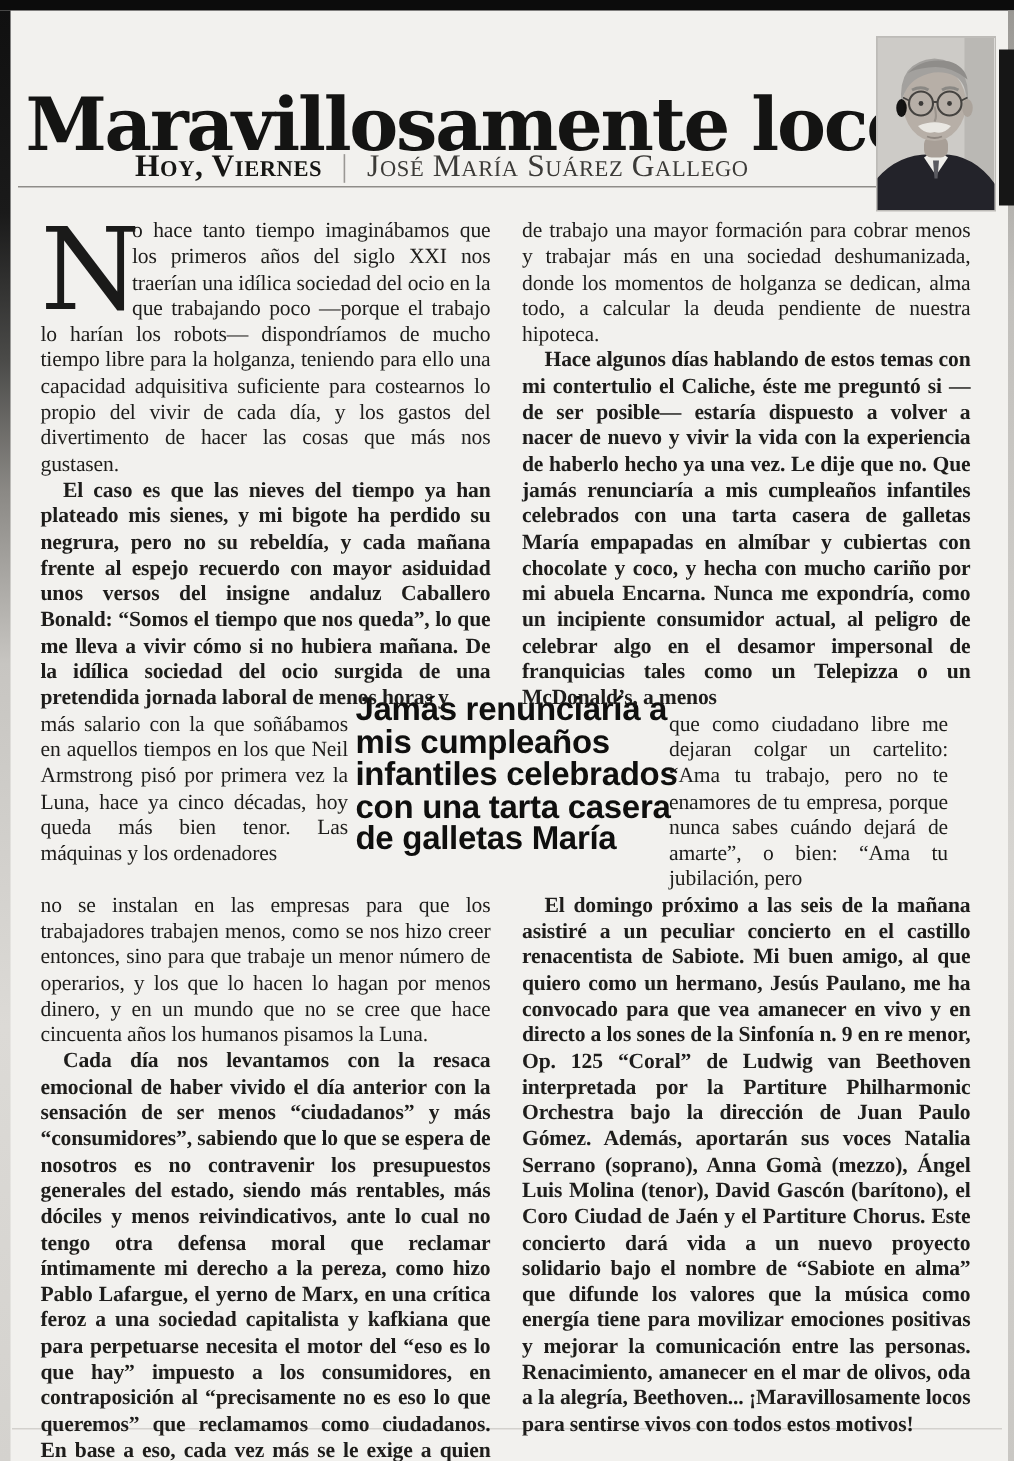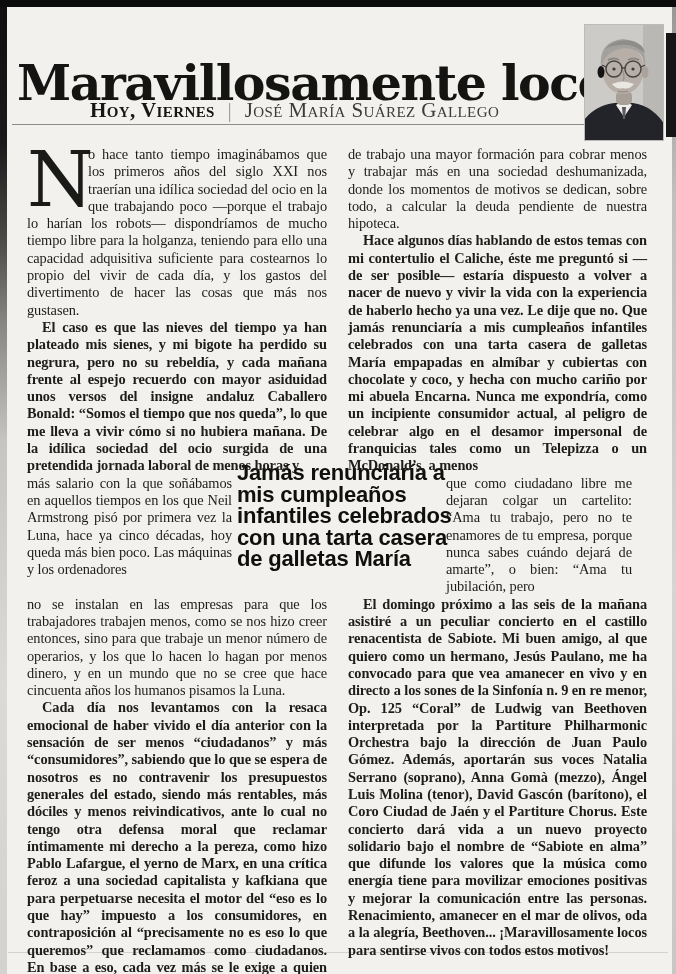--- a/index.html
+++ b/index.html
@@ -105,27 +105,27 @@
     <path d="M33,66 Q38,68 43,66" stroke="#8f8780" stroke-width="1.2" fill="none"></path>
   </svg>
 
   <div class="pullquote">Jamás renunciaría a mis cumpleaños infantiles celebrados con una tarta casera de galletas María</div>
 
   <div class="col col1">
     <div class="seg-top1">
       <p class="para"><span class="dropcap">N</span><span>o hace tanto tiempo imaginábamos que los primeros años del siglo XXI nos traerían una idílica sociedad del ocio en la que trabajando poco —porque el trabajo lo harían los robots— dispondríamos de mucho tiempo libre para la holganza, teniendo para ello una capacidad adquisitiva suficiente para costearnos lo propio del vivir de cada día, y los gastos del divertimento de hacer las cosas que más nos gustasen.</span></p>
       <p class="para indent">El caso es que las nieves del tiempo ya han plateado mis sienes, y mi bigote ha perdido su negrura, pero no su rebeldía, y cada mañana frente al espejo recuerdo con mayor asiduidad unos versos del insigne andaluz Caballero Bonald: “Somos el tiempo que nos queda”, lo que me lleva a vivir cómo si no hubiera mañana. De la idílica sociedad del ocio surgida de una pretendida jornada laboral de menos horas y</p>
     </div>
-    <p class="para narrow1">más salario con la que soñábamos en aquellos tiempos en los que Neil Armstrong pisó por primera vez la Luna, hace ya cinco décadas, hoy queda más bien poco. Las máquinas y los ordenadores</p>
+    <p class="para narrow1">más salario con la que soñábamos en aquellos tiempos en los que Neil Armstrong pisó por primera vez la Luna, hace ya cinco décadas, hoy queda más bien tenor. Las máquinas y los ordenadores</p>
     <p class="para">no se instalan en las empresas para que los trabajadores trabajen menos, como se nos hizo creer entonces, sino para que trabaje un menor número de operarios, y los que lo hacen lo hagan por menos dinero, y en un mundo que no se cree que hace cincuenta años los humanos pisamos la Luna.</p>
     <p class="para indent">Cada día nos levantamos con la resaca emocional de haber vivido el día anterior con la sensación de ser menos “ciudadanos” y más “consumidores”, sabiendo que lo que se espera de nosotros es no contravenir los presupuestos generales del estado, siendo más rentables, más dóciles y menos reivindicativos, ante lo cual no tengo otra defensa moral que reclamar íntimamente mi derecho a la pereza, como hizo Pablo Lafargue, el yerno de Marx, en una crítica feroz a una sociedad capitalista y kafkiana que para perpetuarse necesita el motor del “eso es lo que hay” impuesto a los consumidores, en contraposición al “precisamente no es eso lo que queremos” que reclamamos como ciudadanos. En base a eso, cada vez más se le exige a quien aspira a un puesto</p>
   </div>
 
   <div class="col col2">
     <div class="seg-top2">
-      <p class="para">de trabajo una mayor formación para cobrar menos y trabajar más en una sociedad deshumanizada, donde los momentos de motivos se dedican, sobre todo, a calcular la deuda pendiente de nuestra hipoteca.</p>
+      <p class="para">de trabajo una mayor formación para cobrar menos y trabajar más en una sociedad deshumanizada, donde los momentos de holganza se dedican, alma todo, a calcular la deuda pendiente de nuestra hipoteca.</p>
       <p class="para indent">Hace algunos días hablando de estos temas con mi contertulio el Caliche, éste me preguntó si —de ser posible— estaría dispuesto a volver a nacer de nuevo y vivir la vida con la experiencia de haberlo hecho ya una vez. Le dije que no. Que jamás renunciaría a mis cumpleaños infantiles celebrados con una tarta casera de galletas María empapadas en almíbar y cubiertas con chocolate y coco, y hecha con mucho cariño por mi abuela Encarna. Nunca me expondría, como un incipiente consumidor actual, al peligro de celebrar algo en el desamor impersonal de franquicias tales como un Telepizza o un McDonald’s, a menos</p>
     </div>
     <p class="para narrow2">que como ciudadano libre me dejaran colgar un cartelito: “Ama tu trabajo, pero no te enamores de tu empresa, porque nunca sabes cuándo dejará de amarte”, o bien: “Ama tu jubilación, pero</p>
     <p class="para indent">El domingo próximo a las seis de la mañana asistiré a un peculiar concierto en el castillo renacentista de Sabiote. Mi buen amigo, al que quiero como un hermano, Jesús Paulano, me ha convocado para que vea amanecer en vivo y en directo a los sones de la Sinfonía n. 9 en re menor, Op. 125 “Coral” de Ludwig van Beethoven interpretada por la Partiture Philharmonic Orchestra bajo la dirección de Juan Paulo Gómez. Además, aportarán sus voces Natalia Serrano (soprano), Anna Gomà (mezzo), Ángel Luis Molina (tenor), David Gascón (barítono), el Coro Ciudad de Jaén y el Partiture Chorus. Este concierto dará vida a un nuevo proyecto solidario bajo el nombre de “Sabiote en alma” que difunde los valores que la música como energía tiene para movilizar emociones positivas y mejorar la comunicación entre las personas. Renacimiento, amanecer en el mar de olivos, oda a la alegría, Beethoven... ¡Maravillosamente locos para sentirse vivos con todos estos motivos!</p>
   </div>
 
 </div>
 
 </body></html>

